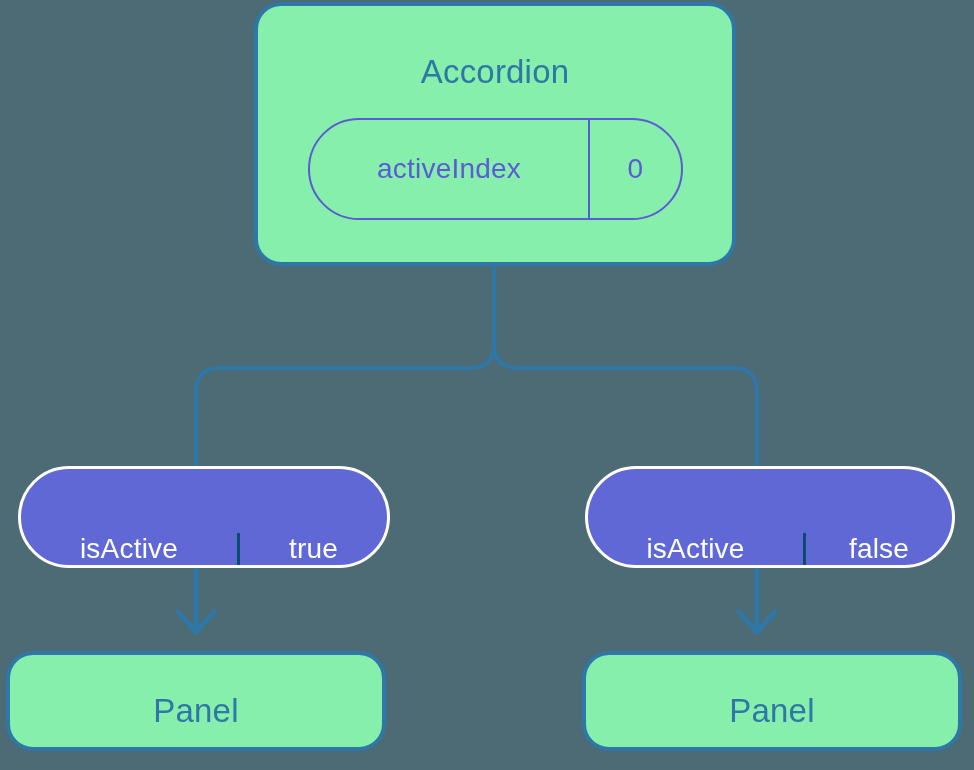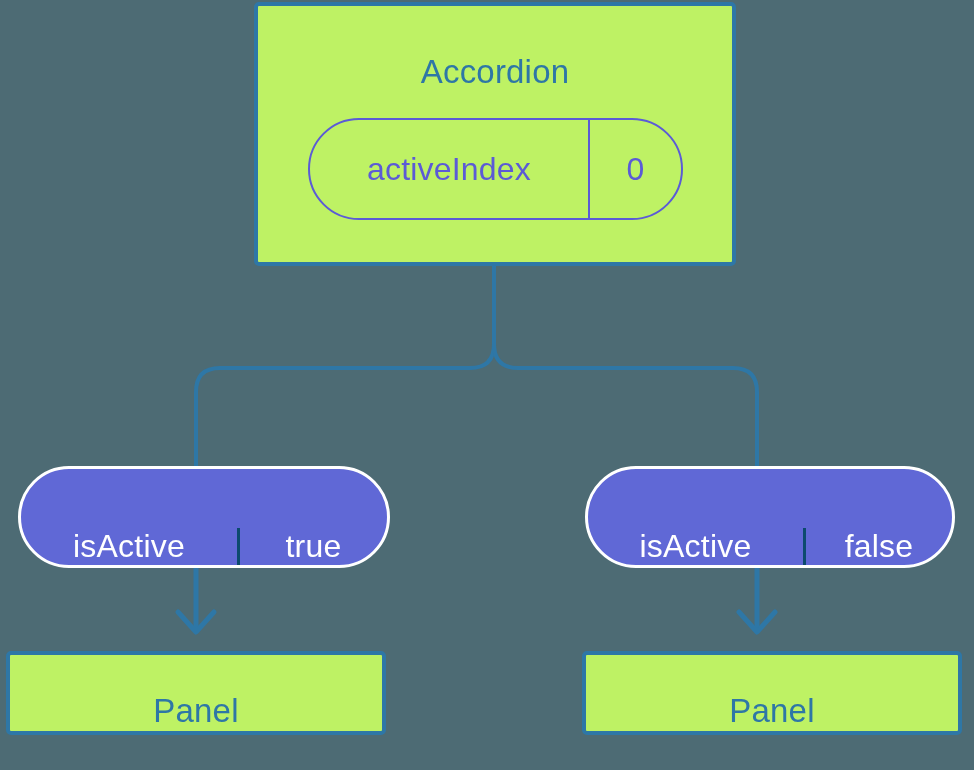--- a/index.html
+++ b/index.html
@@ -30,23 +30,23 @@
     width: 974px;
     height: 770px;
     z-index: 1;
     pointer-events: none;
   }
 
   
   .node-box {
     position: absolute;
     z-index: 2;
-    background: #bef264;
+    background: #86efac;
     border: 4px solid #2e77a6;
-    border-radius: 5px;
+    border-radius: 27px;
     box-sizing: border-box;
   }
 
   .box-title {
     color: #2e77a6;
     font-size: 33px;
     font-weight: 400;
     letter-spacing: 0.2px;
     text-align: center;
     white-space: nowrap;
@@ -60,21 +60,21 @@
     height: 264px;
   }
   #accordion-node .box-title {
     margin-top: 47px;
   }
 
   
   .panel-node {
     top: 651px;
     width: 380px;
-    height: 84px;
+    height: 100px;
   }
   #panel-left  { left: 6px; }
   #panel-right { left: 582px; }
   .panel-node .box-title {
     margin-top: 37px;
   }
 
   
   .pill {
     position: absolute;
@@ -84,21 +84,21 @@
     border-radius: 999px;
     box-sizing: border-box;
     overflow: hidden;
   }
   .pill .pill-key,
   .pill .pill-val {
     display: flex;
     align-items: center;
     justify-content: center;
     white-space: nowrap;
-    font-size: 32px;
+    font-size: 28px;
     font-weight: 400;
     letter-spacing: 0.2px;
   }
 
   
   .pill.outlined {
     border: 2px solid #5b5bd6;
     background: transparent;
   }
   .pill.outlined .pill-key,

